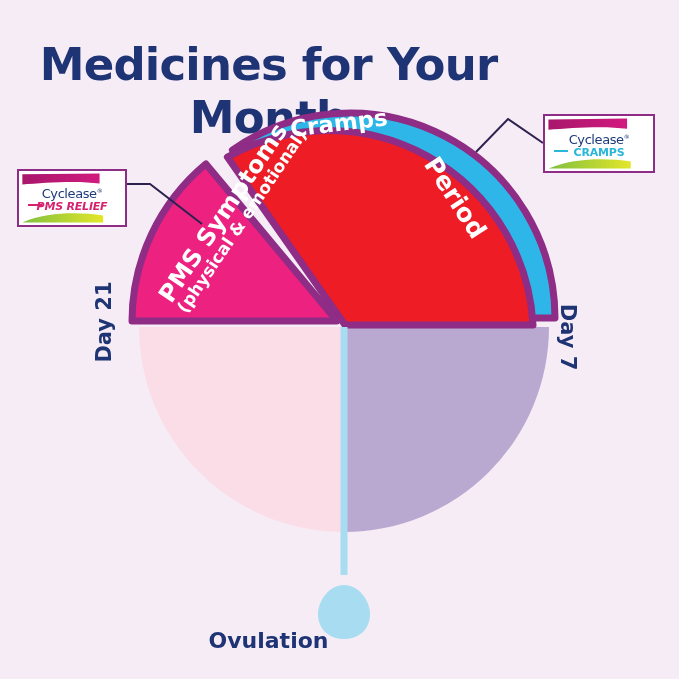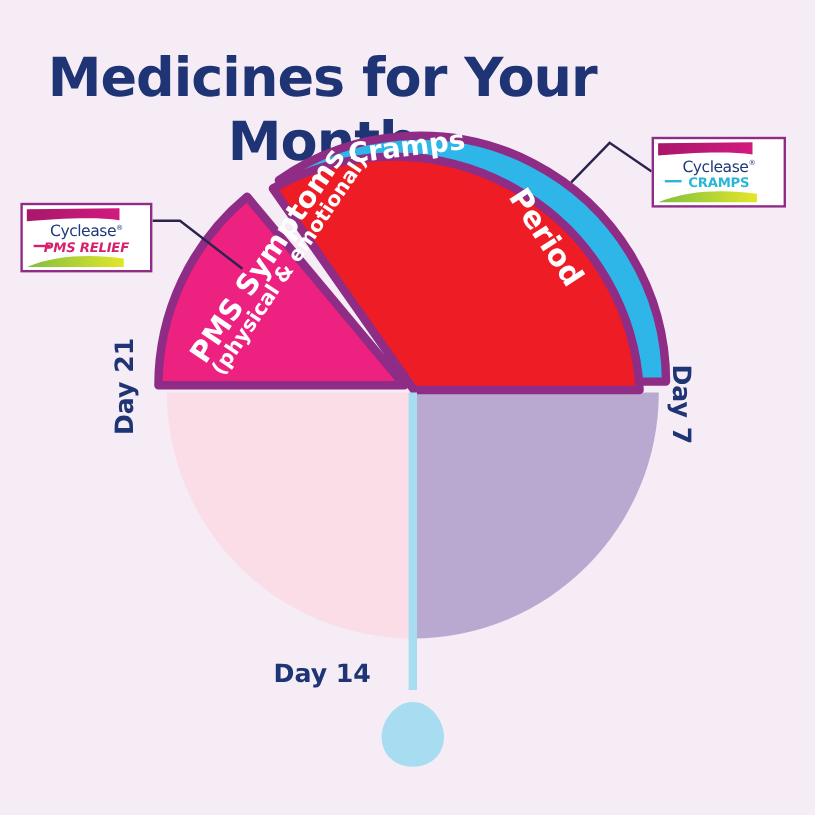--- a/index.html
+++ b/index.html
@@ -161,21 +161,21 @@
     <span>PMS Symptoms</span>
     <span class="sub">(physical &amp; emotional)</span>
   </div>
 
   <div class="wlabel" id="lbl-cramps">Cramps</div>
 
   <div class="wlabel" id="lbl-period">Period</div>
 
   <div class="daylabel" id="day21">Day 21</div>
   <div class="daylabel" id="day7">Day 7</div>
-  <div class="daylabel" id="day14">Day 14</div>
+  <div class="daylabel" id="ovulation">Ovulation</div>
 
   <div class="badge" id="badge-pms">
     <svg class="swoosh-top" viewBox="0 0 100 18" preserveAspectRatio="none">
       <path d="M4 4 L96 3 L96 15 C70 11 30 14 4 16 Z" fill="url(#topGrad)"></path>
     </svg>
     <div class="bname">
       <span>Cyclease</span><span class="reg">®</span>
     </div>
     <span class="dash"></span>
     <div class="bsub">PMS RELIEF</div>

